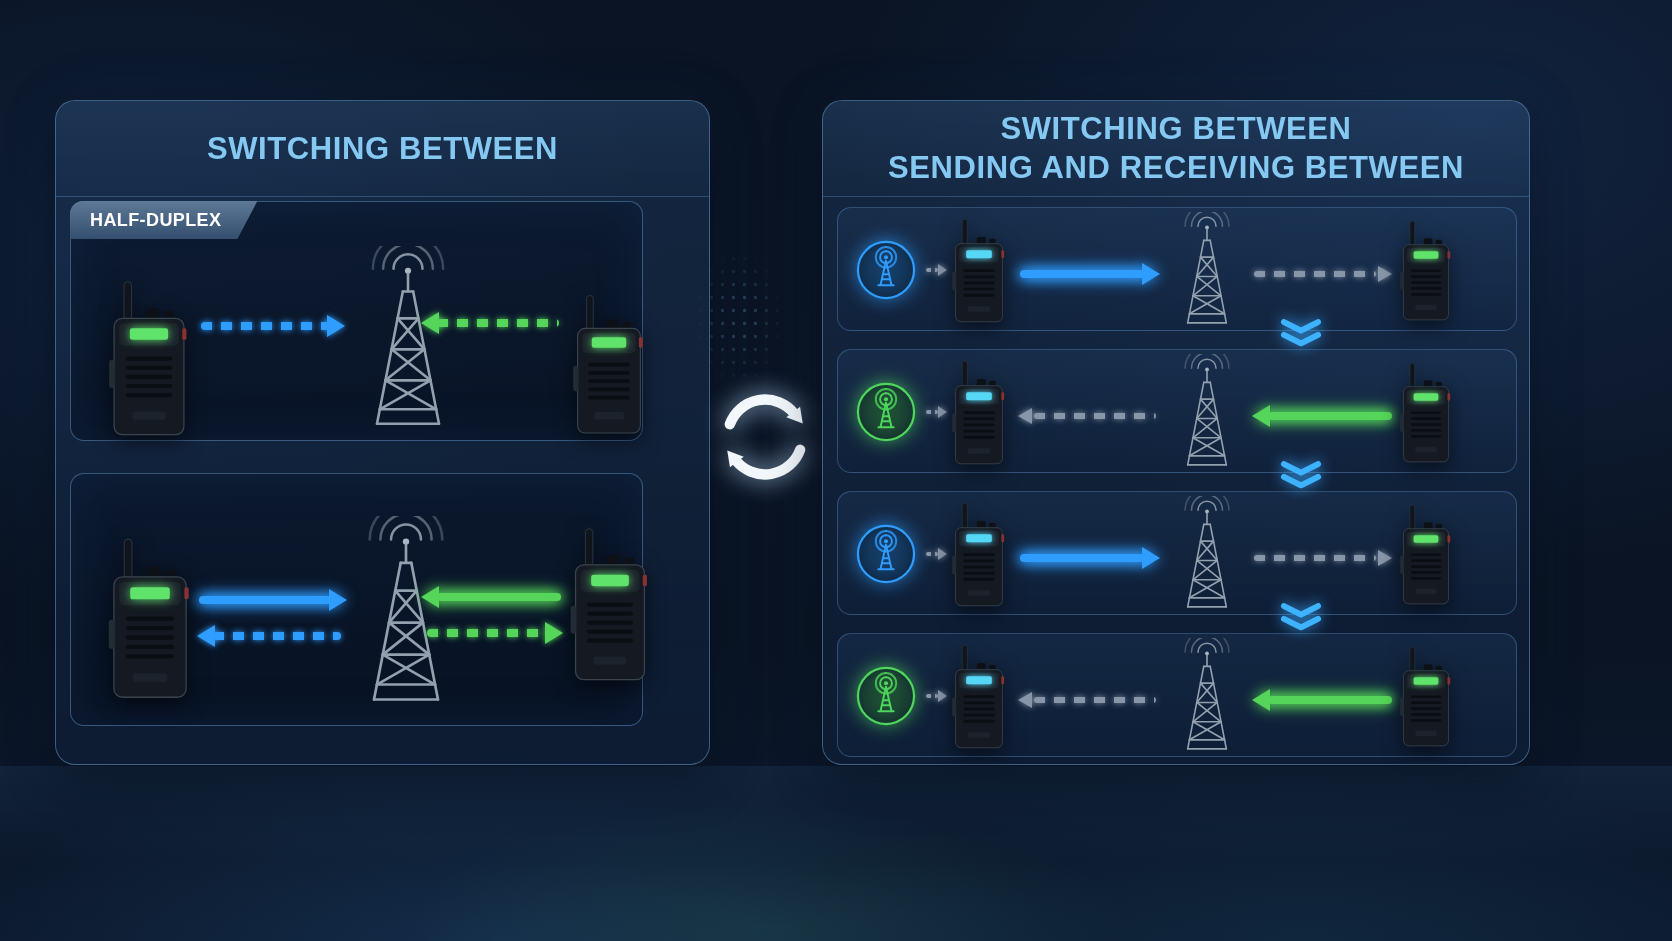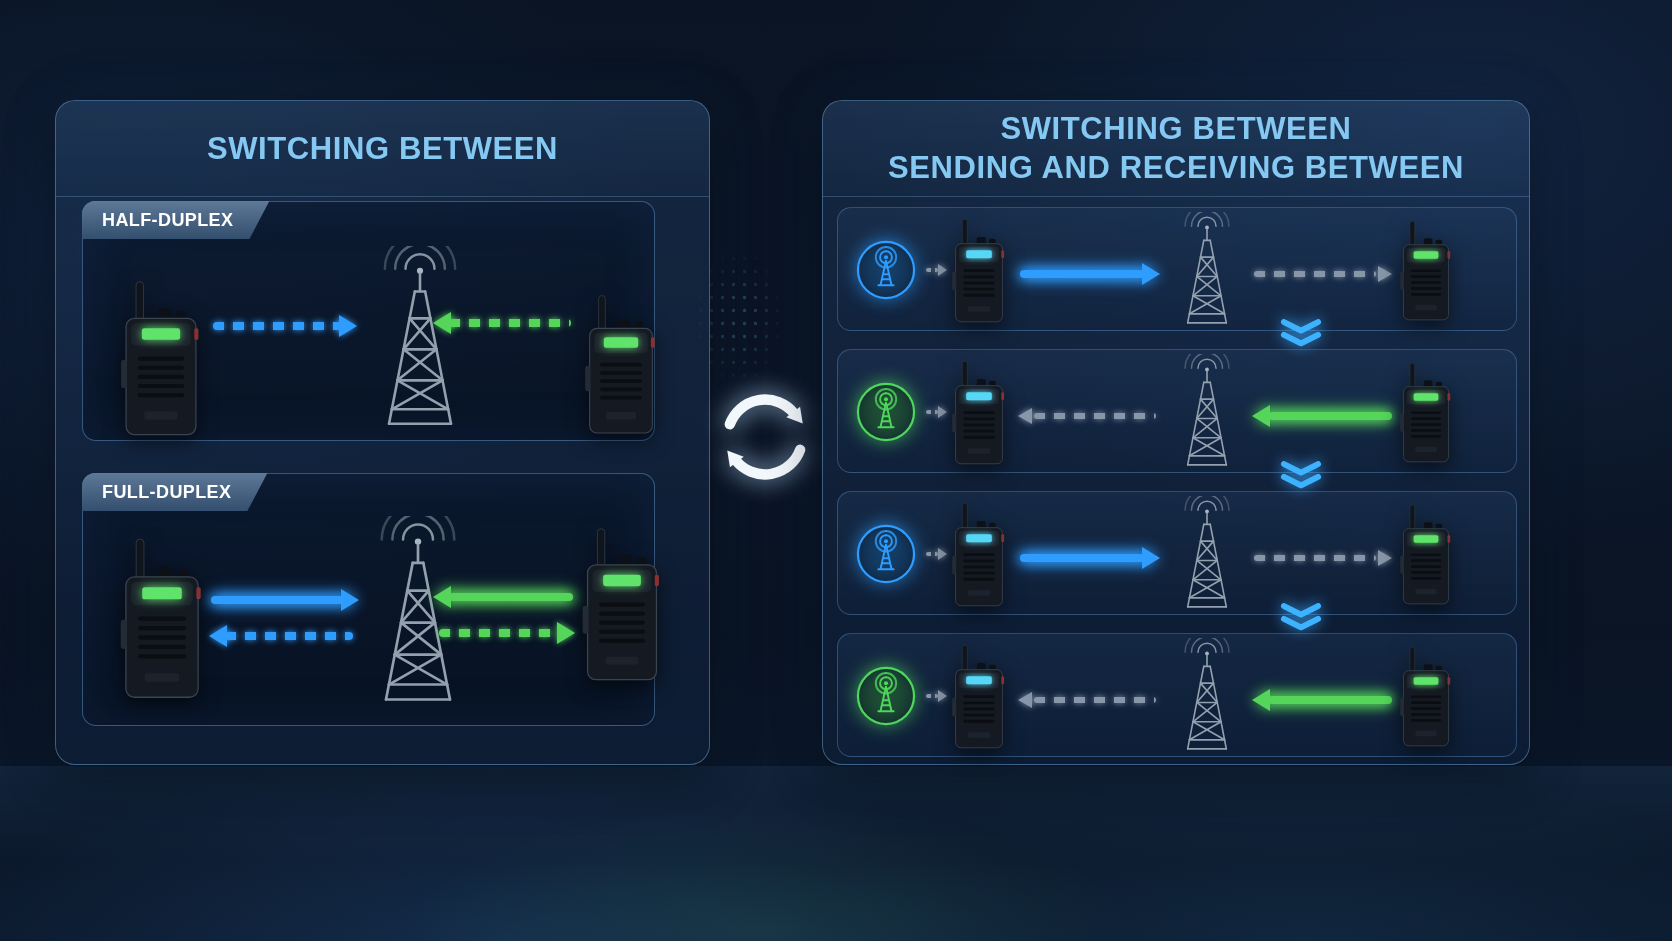--- a/index.html
+++ b/index.html
@@ -44,21 +44,20 @@
     border-radius:20px 20px 0 0;
   }
   .panel-title{ color:#85c8f2; font-size:31px; font-weight:700; letter-spacing:.6px; }
 
   
   .sub-box{
     position:absolute; left:14px; width:573px; border-radius:14px;
     border:1px solid rgba(110,170,230,0.45);
     background:linear-gradient(180deg, rgba(10,22,42,0.72), rgba(7,16,32,0.80));
     box-shadow:inset 0 0 46px rgba(22,52,96,0.30);
-    margin-left:12px;
   }
   .half-box{ top:100px; height:240px; }
   .full-box{ top:372px; height:253px; }
   .tab{
     position:absolute; top:-1px; left:-1px; height:38px;
     display:flex; align-items:center; padding:0 36px 0 20px;
     color:#ffffff; font-weight:700; font-size:18px; letter-spacing:.4px;
     background:linear-gradient(180deg, rgba(98,126,156,0.95), rgba(54,82,114,0.95));
     clip-path:polygon(0 0, 100% 0, calc(100% - 20px) 100%, 0 100%);
     border-top-left-radius:13px;
@@ -214,21 +213,20 @@
           <i class="shaft"></i>
           <i class="head"></i>
         </div>
       <div class="arrow dashed green left" style="left:352px;top:117px;width:136px">
           <i class="shaft"></i>
           <i class="head"></i>
         </div>
     </div>
 
     <div class="sub-box full-box">
-      <div class="tab">FULL-DUPLEX</div>
       <svg class="art radio screen-green" style="left:36px;top:62px;width:86px;height:166px">
           <use href="#sym-radio" width="100%" height="100%"></use>
         </svg>
       <svg class="art tower" style="left:268px;top:42px;width:134px;height:192px">
           <use href="#sym-tower" width="100%" height="100%"></use>
         </svg>
       <svg class="art radio screen-green" style="left:498px;top:46px;width:82px;height:170px">
           <use href="#sym-radio" width="100%" height="100%"></use>
         </svg>
       <div class="arrow solid blue right" style="left:128px;top:122px;width:146px">

